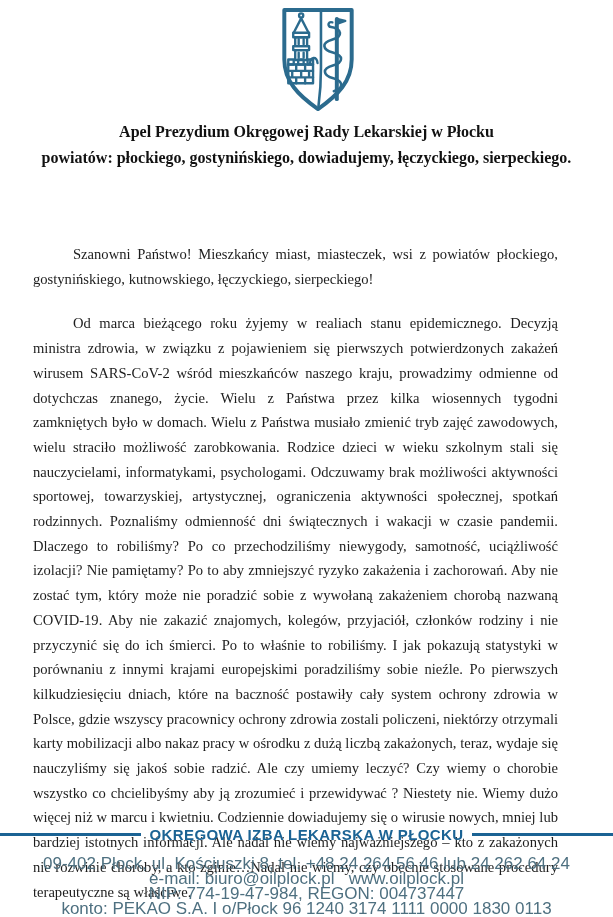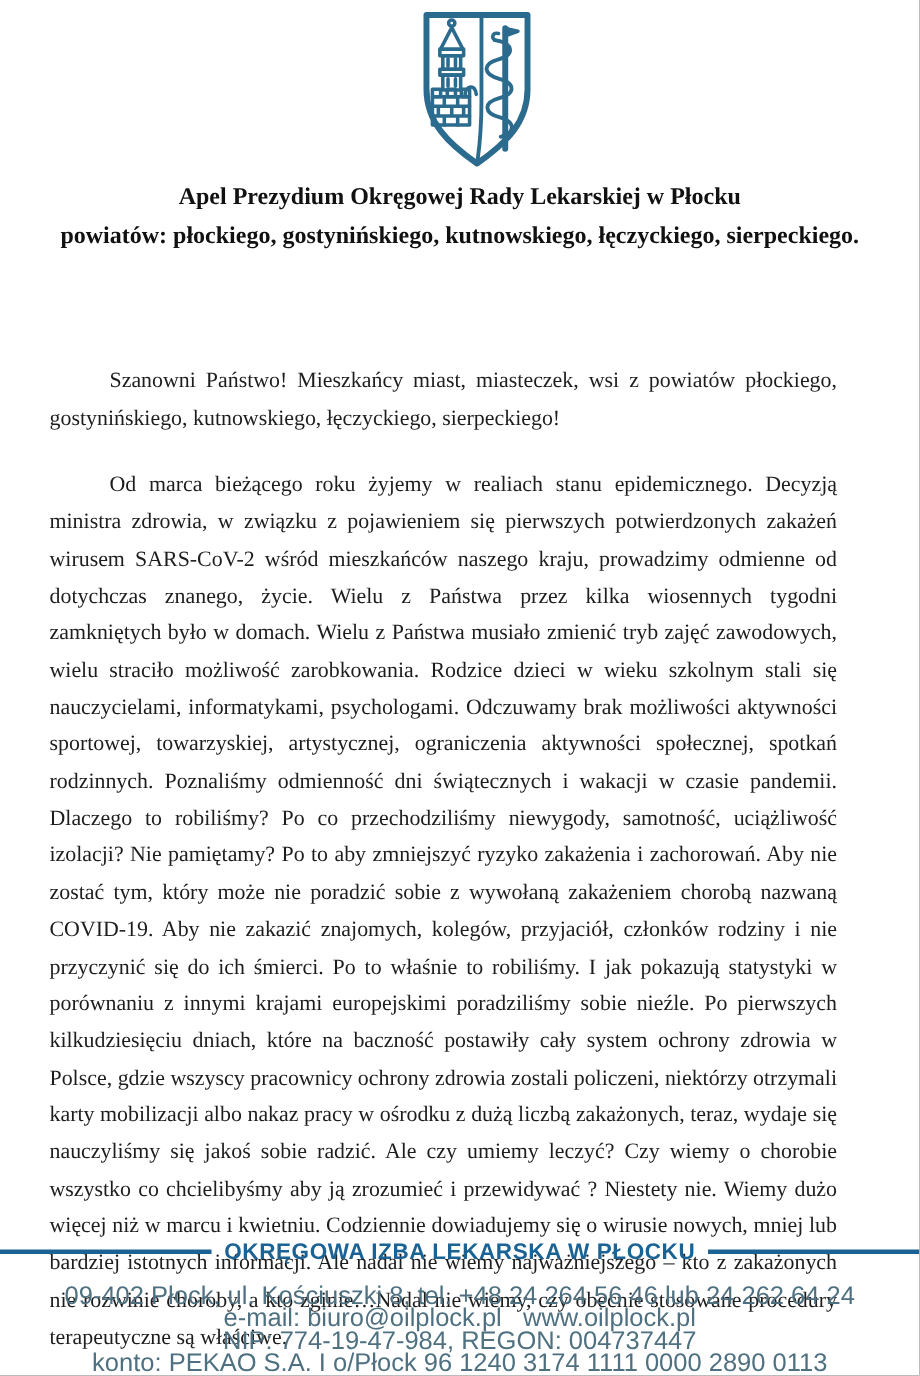--- a/index.html
+++ b/index.html
@@ -127,35 +127,35 @@
         <path d="M69 13 L77.5 15 L69 18" fill="var(--crest)"></path>
         <line x1="69" y1="13" x2="69" y2="94" stroke-width="4"></line>
         <path d="M62 21 C59.5 19 60.5 15.5 64.5 16.5" stroke-width="2.4"></path>
         <path d="M62 21 C75 23 75.5 31 64 34 C53.5 37 54 44 65 47 C76 50 76 57 65 60 C54 63 54.5 70 65.5 73 C76 76 76 83 66 86" stroke-width="2.6"></path>
       </g>
     </svg>
   </div>
 
   <div class="title-block">
     <div>Apel Prezydium Okręgowej Rady Lekarskiej w Płocku</div>
-    <div>powiatów: płockiego, gostynińskiego, kutnowskiego, łęczyckiego, sierpeckiego.</div>
+    <div>powiatów: płockiego, gostynińskiego, dowiadujemy, łęczyckiego, sierpeckiego.</div>
   </div>
 
   <div class="body-text">
     <p>Szanowni Państwo! Mieszkańcy miast, miasteczek, wsi z powiatów płockiego, gostynińskiego, kutnowskiego, łęczyckiego, sierpeckiego!</p>
     <p>Od marca bieżącego roku żyjemy w realiach stanu epidemicznego. Decyzją ministra zdrowia, w związku z pojawieniem się pierwszych potwierdzonych zakażeń  wirusem SARS-CoV-2 wśród mieszkańców naszego kraju, prowadzimy odmienne od dotychczas znanego, życie. Wielu z Państwa przez kilka wiosennych tygodni zamkniętych było w domach. Wielu z Państwa musiało zmienić tryb zajęć zawodowych, wielu straciło możliwość zarobkowania. Rodzice dzieci w wieku szkolnym stali się nauczycielami, informatykami, psychologami. Odczuwamy brak możliwości aktywności sportowej, towarzyskiej, artystycznej, ograniczenia aktywności społecznej, spotkań rodzinnych. Poznaliśmy odmienność dni świątecznych i wakacji w czasie pandemii. Dlaczego to robiliśmy? Po co przechodziliśmy niewygody, samotność, uciążliwość izolacji? Nie pamiętamy? Po to aby zmniejszyć ryzyko zakażenia i zachorowań. Aby nie zostać tym, który może nie poradzić sobie z wywołaną zakażeniem chorobą nazwaną COVID-19. Aby nie zakazić znajomych, kolegów, przyjaciół, członków rodziny i nie przyczynić się do ich śmierci. Po to właśnie to robiliśmy. I jak pokazują statystyki w porównaniu z innymi krajami europejskimi poradziliśmy sobie nieźle. Po pierwszych kilkudziesięciu dniach, które na baczność postawiły cały system ochrony zdrowia w Polsce, gdzie wszyscy pracownicy ochrony zdrowia zostali policzeni, niektórzy otrzymali karty mobilizacji albo nakaz pracy w ośrodku z dużą liczbą zakażonych, teraz, wydaje się nauczyliśmy się jakoś sobie radzić. Ale czy umiemy leczyć? Czy wiemy o chorobie wszystko co chcielibyśmy aby ją zrozumieć i przewidywać ? Niestety nie.  Wiemy dużo więcej niż w marcu i kwietniu. Codziennie dowiadujemy się o wirusie nowych, mniej lub bardziej istotnych informacji. Ale nadal nie wiemy najważniejszego –  kto z zakażonych nie rozwinie choroby, a kto zginie…Nadal nie wiemy, czy obecnie stosowane procedury terapeutyczne są właściwe.</p>
   </div>
 
   <div class="footer">
     <div class="footer-rule-row">
       <div class="rule"></div>
       <div class="footer-org">OKRĘGOWA IZBA LEKARSKA W PŁOCKU</div>
       <div class="rule"></div>
     </div>
     <div class="footer-contact">
       <div>09-402 Płock, ul. Kościuszki 8, tel. +48 24 264 56 46 lub 24 262 64 24</div>
       <div>e-mail: biuro@oilplock.pl   www.oilplock.pl</div>
       <div>NIP: 774-19-47-984, REGON: 004737447</div>
-      <div>konto: PEKAO S.A. I o/Płock 96 1240 3174 1111 0000 2890 0113</div>
+      <div>konto: PEKAO S.A. I o/Płock 96 1240 3174 1111 0000 1830 0113</div>
     </div>
   </div>
 
 </div>
 
 </body></html>

